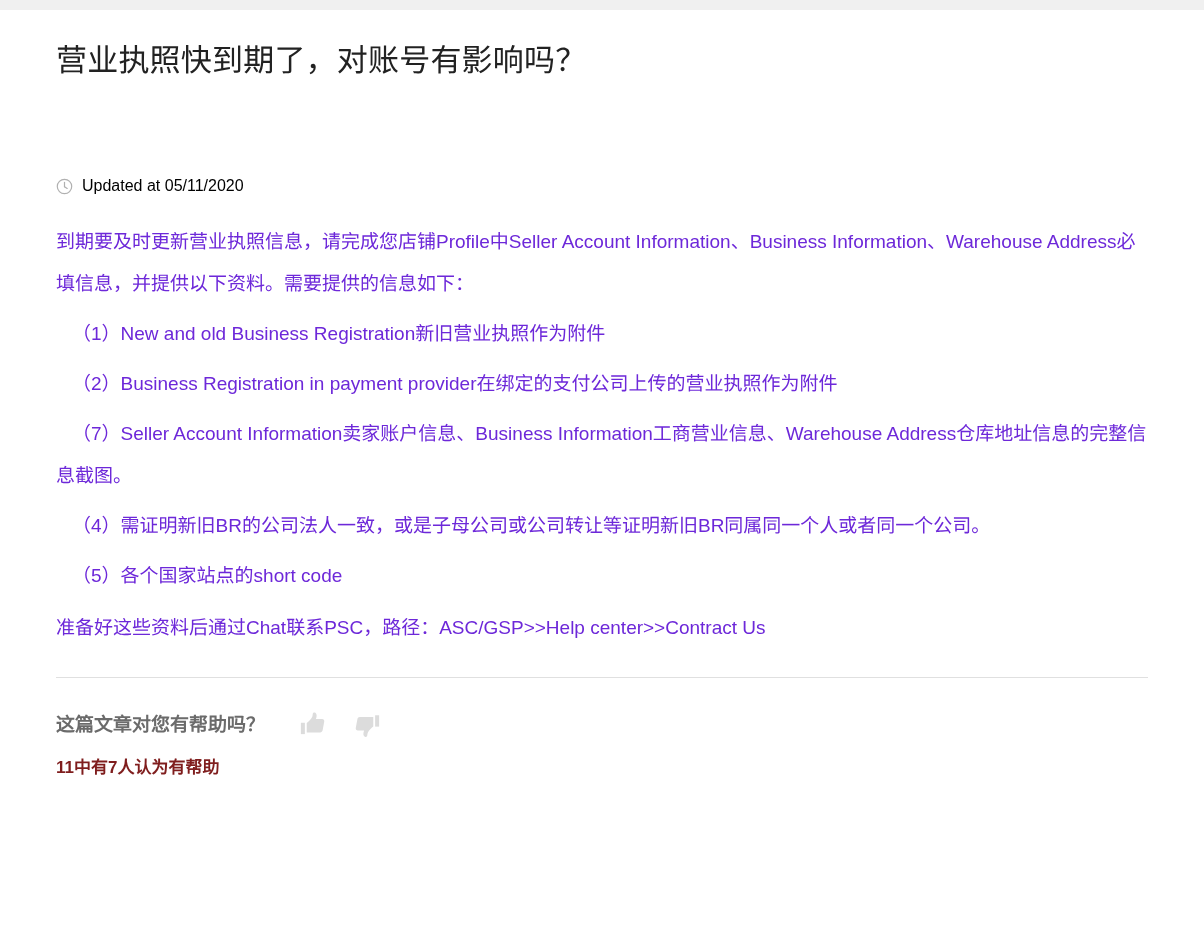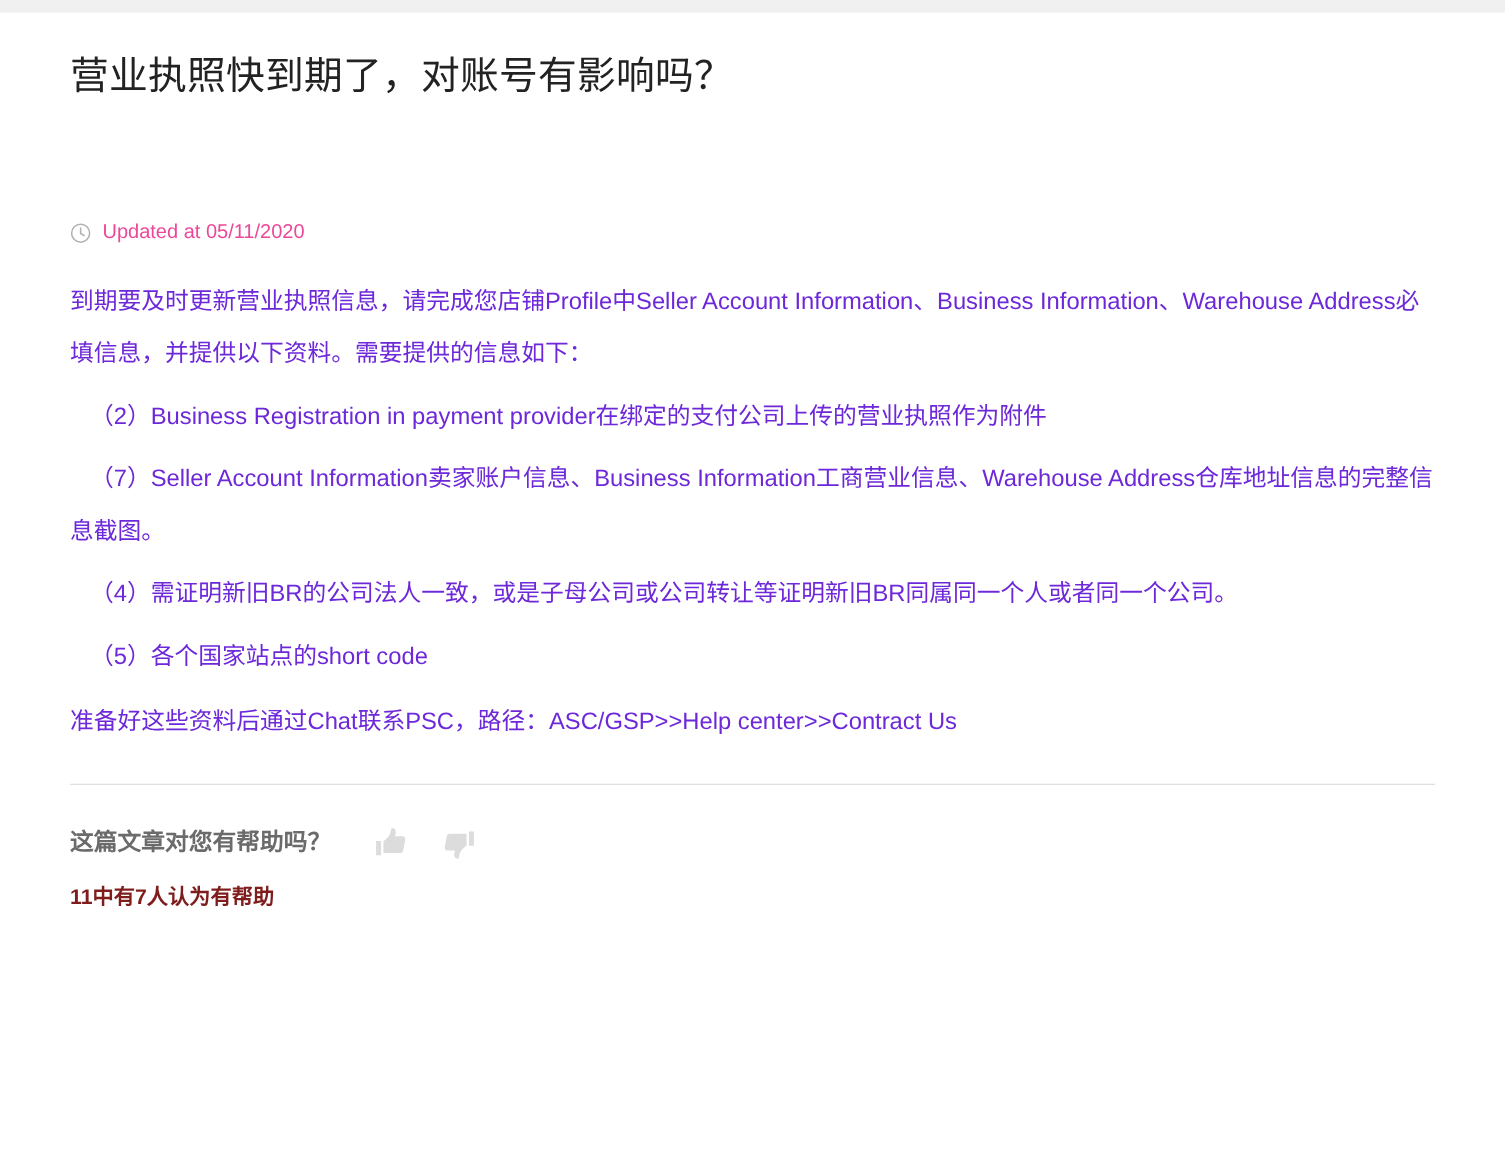--- a/index.html
+++ b/index.html
@@ -43,21 +43,21 @@
     line-height: 22px;
   }
   .clock-icon {
     display: inline-flex;
     width: 17px;
     height: 17px;
     margin-right: 9px;
     flex: 0 0 auto;
   }
   .clock-icon svg { display: block; }
-  .meta-text { color: #ec4899; }
+  .meta-text { color: #000000; }
 
   .article-body {
     margin-top: 24px;
     color: #6d28d9;
     font-size: 19px;
     line-height: 42px;
   }
   .article-body p {
     margin: 0;
   }
@@ -130,20 +130,21 @@
         <line x1="8.5" y1="4.4" x2="8.5" y2="8.7" stroke="#b0b0b0" stroke-width="1.2" stroke-linecap="round"></line>
         <line x1="8.5" y1="8.7" x2="11.2" y2="10.4" stroke="#b0b0b0" stroke-width="1.2" stroke-linecap="round"></line>
       </svg>
     </span>
     <span class="meta-text">Updated at 05/11/2020</span>
   </div>
 
   <div class="article-body">
     <p class="para-intro">到期要及时更新营业执照信息，请完成您店铺Profile中Seller Account Information、Business Information、Warehouse Address必填信息，并提供以下资料。需要提供的信息如下：</p>
 
+    <p class="list-item">（1）New and old Business Registration新旧营业执照作为附件</p>
     <p class="list-item">（2）Business Registration in payment provider在绑定的支付公司上传的营业执照作为附件</p>
     <p class="list-item">（7）Seller Account Information卖家账户信息、Business Information工商营业信息、Warehouse Address仓库地址信息的完整信息截图。</p>
     <p class="list-item">（4）需证明新旧BR的公司法人一致，或是子母公司或公司转让等证明新旧BR同属同一个人或者同一个公司。</p>
     <p class="list-item">（5）各个国家站点的short code</p>
 
     <p class="para-closing">准备好这些资料后通过Chat联系PSC，路径：ASC/GSP&gt;&gt;Help center&gt;&gt;Contract Us</p>
   </div>
 
   <hr class="divider">
 

